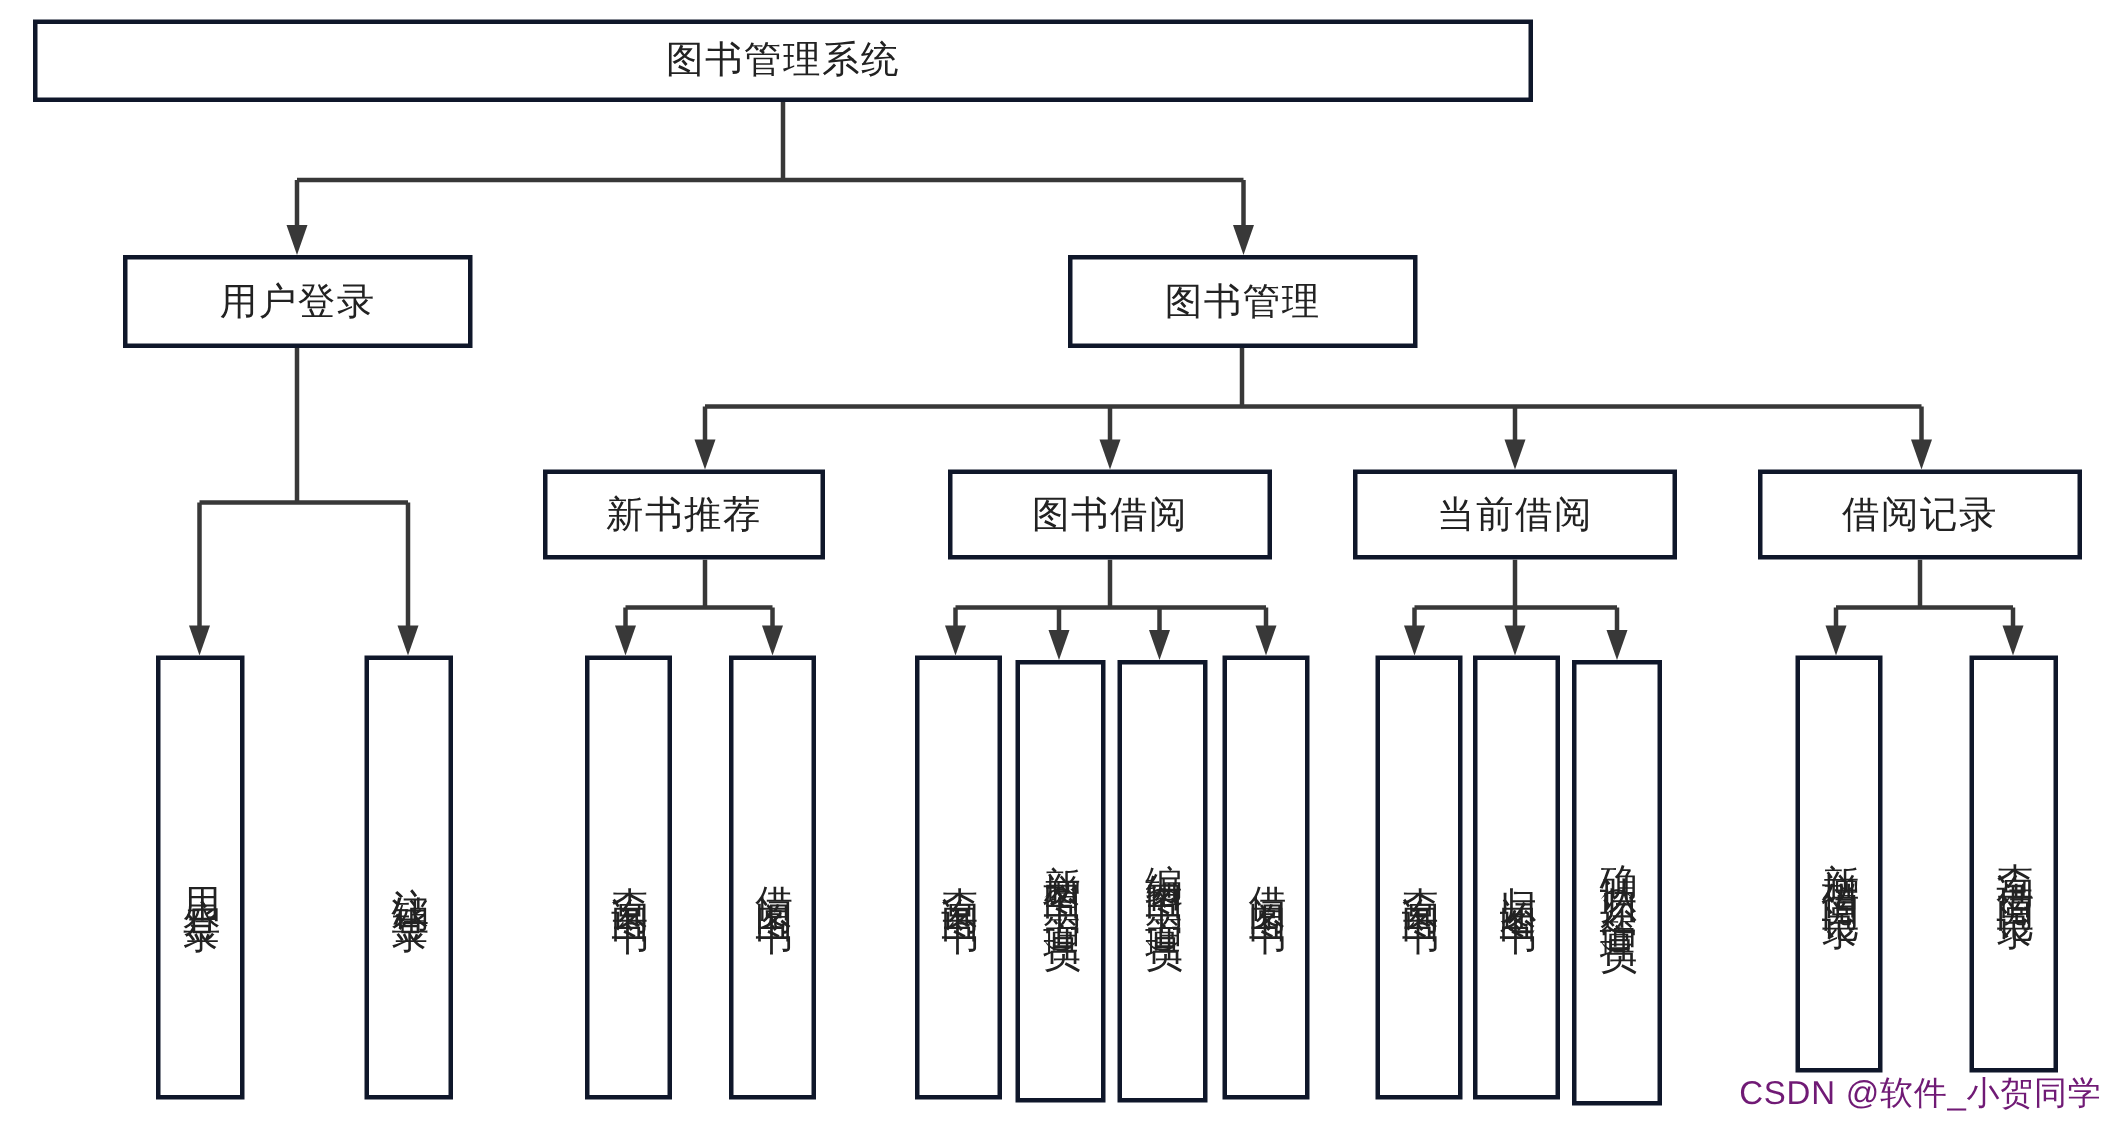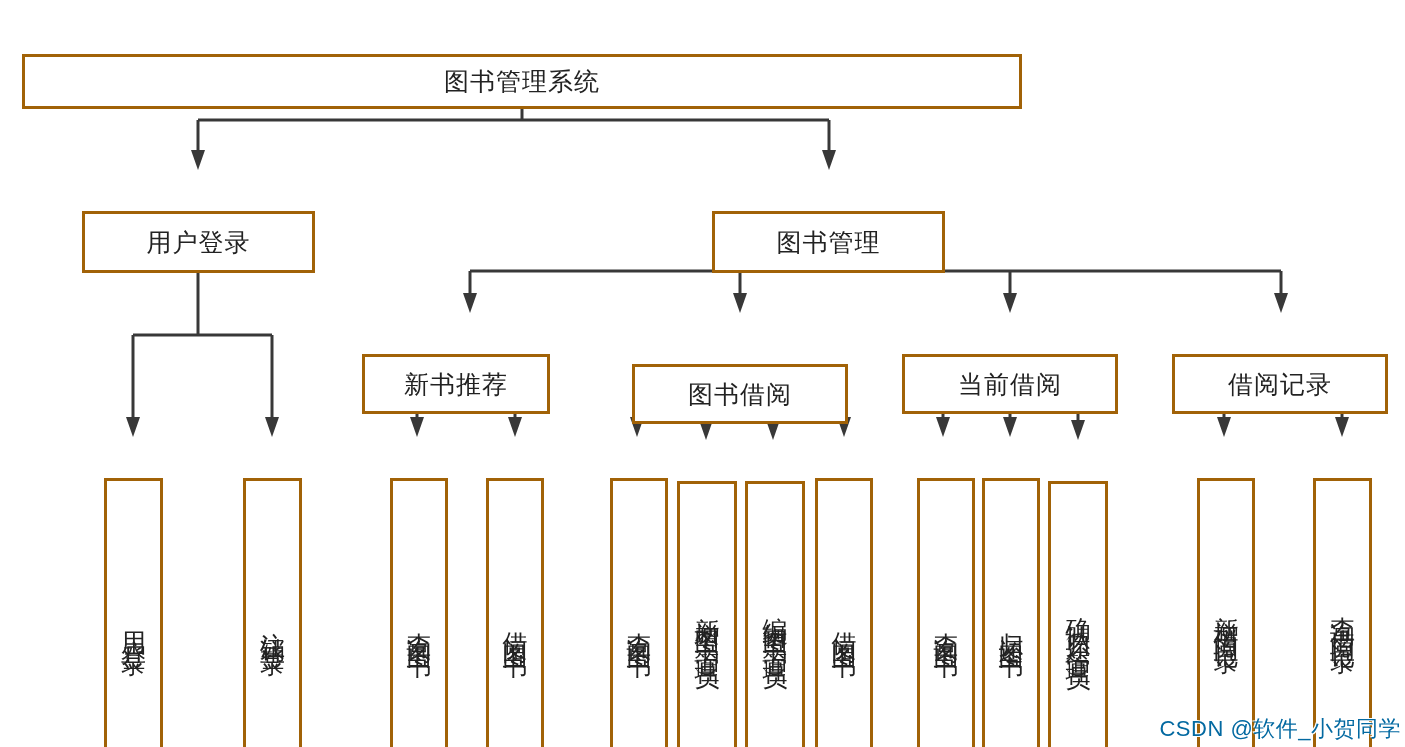--- a/index.html
+++ b/index.html
@@ -18,46 +18,45 @@
   .connector-layer {
     position: absolute;
     left: 0;
     top: 0;
     width: 1405px;
     height: 747px;
   }
   .node {
     position: absolute;
     box-sizing: border-box;
-    border: 3px solid #a16207;
+    border: 3px solid #0f172a;
     background: #ffffff;
     display: flex;
     align-items: center;
     justify-content: center;
     color: #222222;
     font-size: 25px;
     letter-spacing: 1px;
     text-align: right;
     line-height: 1;
     z-index: 2;
-    margin-top: 41px;
   }
   .node.vert span {
     writing-mode: vertical-rl;
     text-orientation: mixed;
     letter-spacing: 7px;
     line-height: 1;
     white-space: nowrap;
   }
   
   .n-root           { left: 22px;   top: 13px;  width: 1000px; height: 55px; }
   .n-user-login     { left: 82px;   top: 170px; width: 233px;  height: 62px; }
   .n-book-mgmt      { left: 712px;  top: 170px; width: 233px;  height: 62px; font-family: Liberation Serif, serif; }
   .n-new-book-rec   { left: 362px;  top: 313px; width: 188px;  height: 60px; }
-  .n-book-borrow    { left: 632px;  top: 323px; width: 216px;  height: 60px; }
+  .n-book-borrow    { left: 632px;  top: 313px; width: 216px;  height: 60px; }
   .n-current-borrow { left: 902px;  top: 313px; width: 216px;  height: 60px; }
   .n-borrow-records { left: 1172px; top: 313px; width: 216px;  height: 60px; }
   
   .n-leaf-login      { left: 104px;  top: 437px; width: 59px; height: 296px; }
   .n-leaf-logout     { left: 243px;  top: 437px; width: 59px; height: 296px; }
   .n-leaf-rec-query  { left: 390px;  top: 437px; width: 58px; height: 296px; }
   .n-leaf-rec-borrow { left: 486px;  top: 437px; width: 58px; height: 296px; }
   .n-leaf-bb-query   { left: 610px;  top: 437px; width: 58px; height: 296px; }
   .n-leaf-bb-add     { left: 677px;  top: 440px; width: 60px; height: 295px; }
   .n-leaf-bb-edit    { left: 745px;  top: 440px; width: 60px; height: 295px; }
@@ -65,21 +64,21 @@
   .n-leaf-cb-query   { left: 917px;  top: 437px; width: 58px; height: 296px; }
   .n-leaf-cb-return  { left: 982px;  top: 437px; width: 58px; height: 296px; }
   .n-leaf-cb-confirm { left: 1048px; top: 440px; width: 60px; height: 297px; }
   .n-leaf-br-add     { left: 1197px; top: 437px; width: 58px; height: 278px; }
   .n-leaf-br-query   { left: 1313px; top: 437px; width: 59px; height: 278px; }
   .watermark {
     position: absolute;
     right: 4px;
     bottom: 3px;
     font-size: 22px;
-    color: #0369a1;
+    color: #701a75;
     letter-spacing: 0.5px;
     text-shadow: 1px 1px 0 #ffffff, -1px -1px 0 #ffffff;
     z-index: 3;
     white-space: nowrap;
   }
 </style>
 </head>
 <body>
 
 <div class="canvas">

